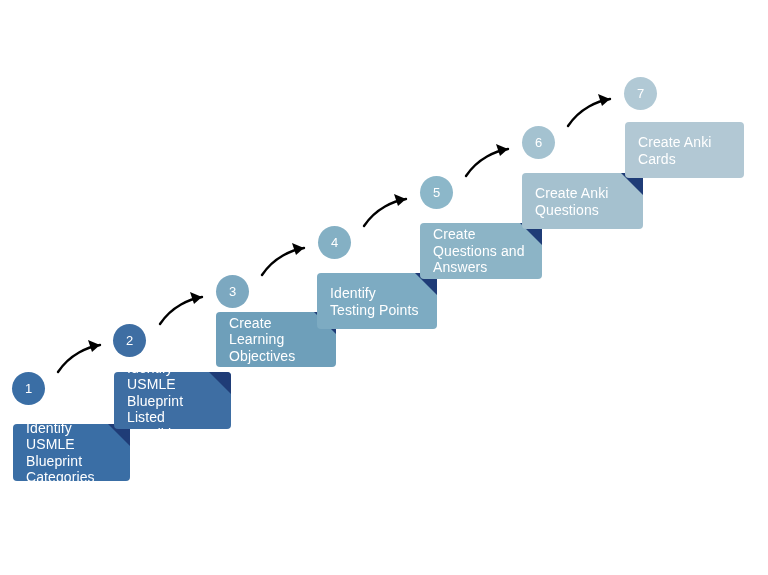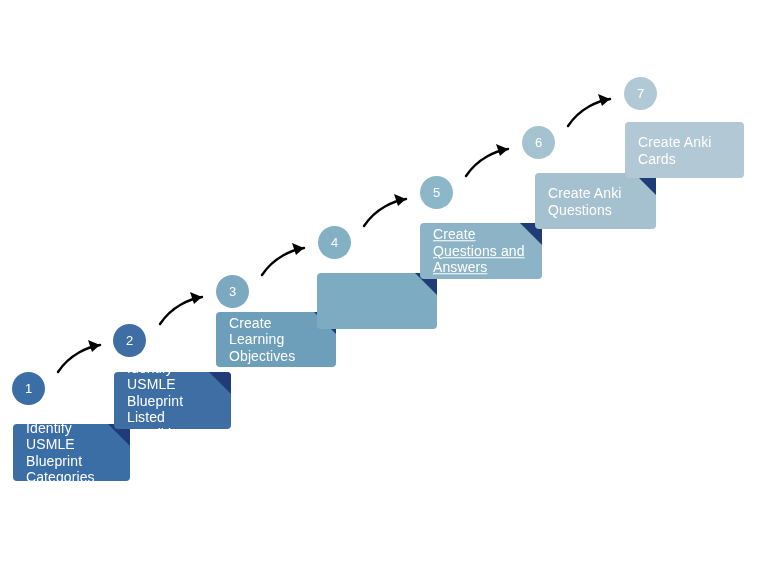--- a/index.html
+++ b/index.html
@@ -97,37 +97,38 @@
         <div class="step-box" style="left: 216px; top: 312px; width: 120px; height: 55px; background: rgb(110, 159, 186);">
           <div class="step-label" style="color: rgb(255, 255, 255);">Create Learning Objectives</div>
           <div class="fold" style="border-top: 22px solid rgb(31, 60, 119); border-left: 22px solid transparent;"></div>
         </div>
       </div>
       <div class="step">
         <div class="step-circle" style="left: 318px; top: 226px; width: 33px; height: 33px; background: rgb(132, 176, 196);">
           <span>4</span>
         </div>
         <div class="step-box" style="left: 317px; top: 273px; width: 120px; height: 56px; background: rgb(125, 171, 194);">
+          <div class="step-label" style="color: rgb(255, 255, 255);">Identify Testing Points</div>
           <div class="fold" style="border-top: 22px solid rgb(31, 60, 119); border-left: 22px solid transparent;"></div>
         </div>
       </div>
       <div class="step">
         <div class="step-circle" style="left: 420px; top: 176px; width: 33px; height: 33px; background: rgb(140, 183, 201);">
           <span>5</span>
         </div>
         <div class="step-box" style="left: 420px; top: 223px; width: 122px; height: 56px; background: rgb(140, 180, 198);">
-          <div class="step-label" style="color: rgb(255, 255, 255); text-decoration: underline;">Create Questions and Answers</div>
+          <div class="step-label" style="color: rgb(255, 255, 255);">Create Questions and Answers</div>
           <div class="fold" style="border-top: 22px solid rgb(31, 60, 119); border-left: 22px solid transparent;"></div>
         </div>
       </div>
       <div class="step">
         <div class="step-circle" style="left: 522px; top: 126px; width: 33px; height: 33px; background: rgb(164, 194, 208);">
           <span>6</span>
         </div>
-        <div class="step-box" style="left: 522px; top: 173px; width: 121px; height: 56px; background: rgb(165, 193, 207); margin-left: 13px;">
+        <div class="step-box" style="left: 522px; top: 173px; width: 121px; height: 56px; background: rgb(165, 193, 207);">
           <div class="step-label" style="color: rgb(255, 255, 255);">Create Anki Questions</div>
           <div class="fold" style="border-top: 22px solid rgb(31, 60, 119); border-left: 22px solid transparent;"></div>
         </div>
       </div>
       <div class="step">
         <div class="step-circle" style="left: 624px; top: 77px; width: 33px; height: 33px; background: rgb(177, 201, 213);">
           <span>7</span>
         </div>
         <div class="step-box" style="left: 625px; top: 122px; width: 119px; height: 56px; background: rgb(178, 200, 212);">
           <div class="step-label" style="color: rgb(255, 255, 255);">Create Anki Cards</div>

